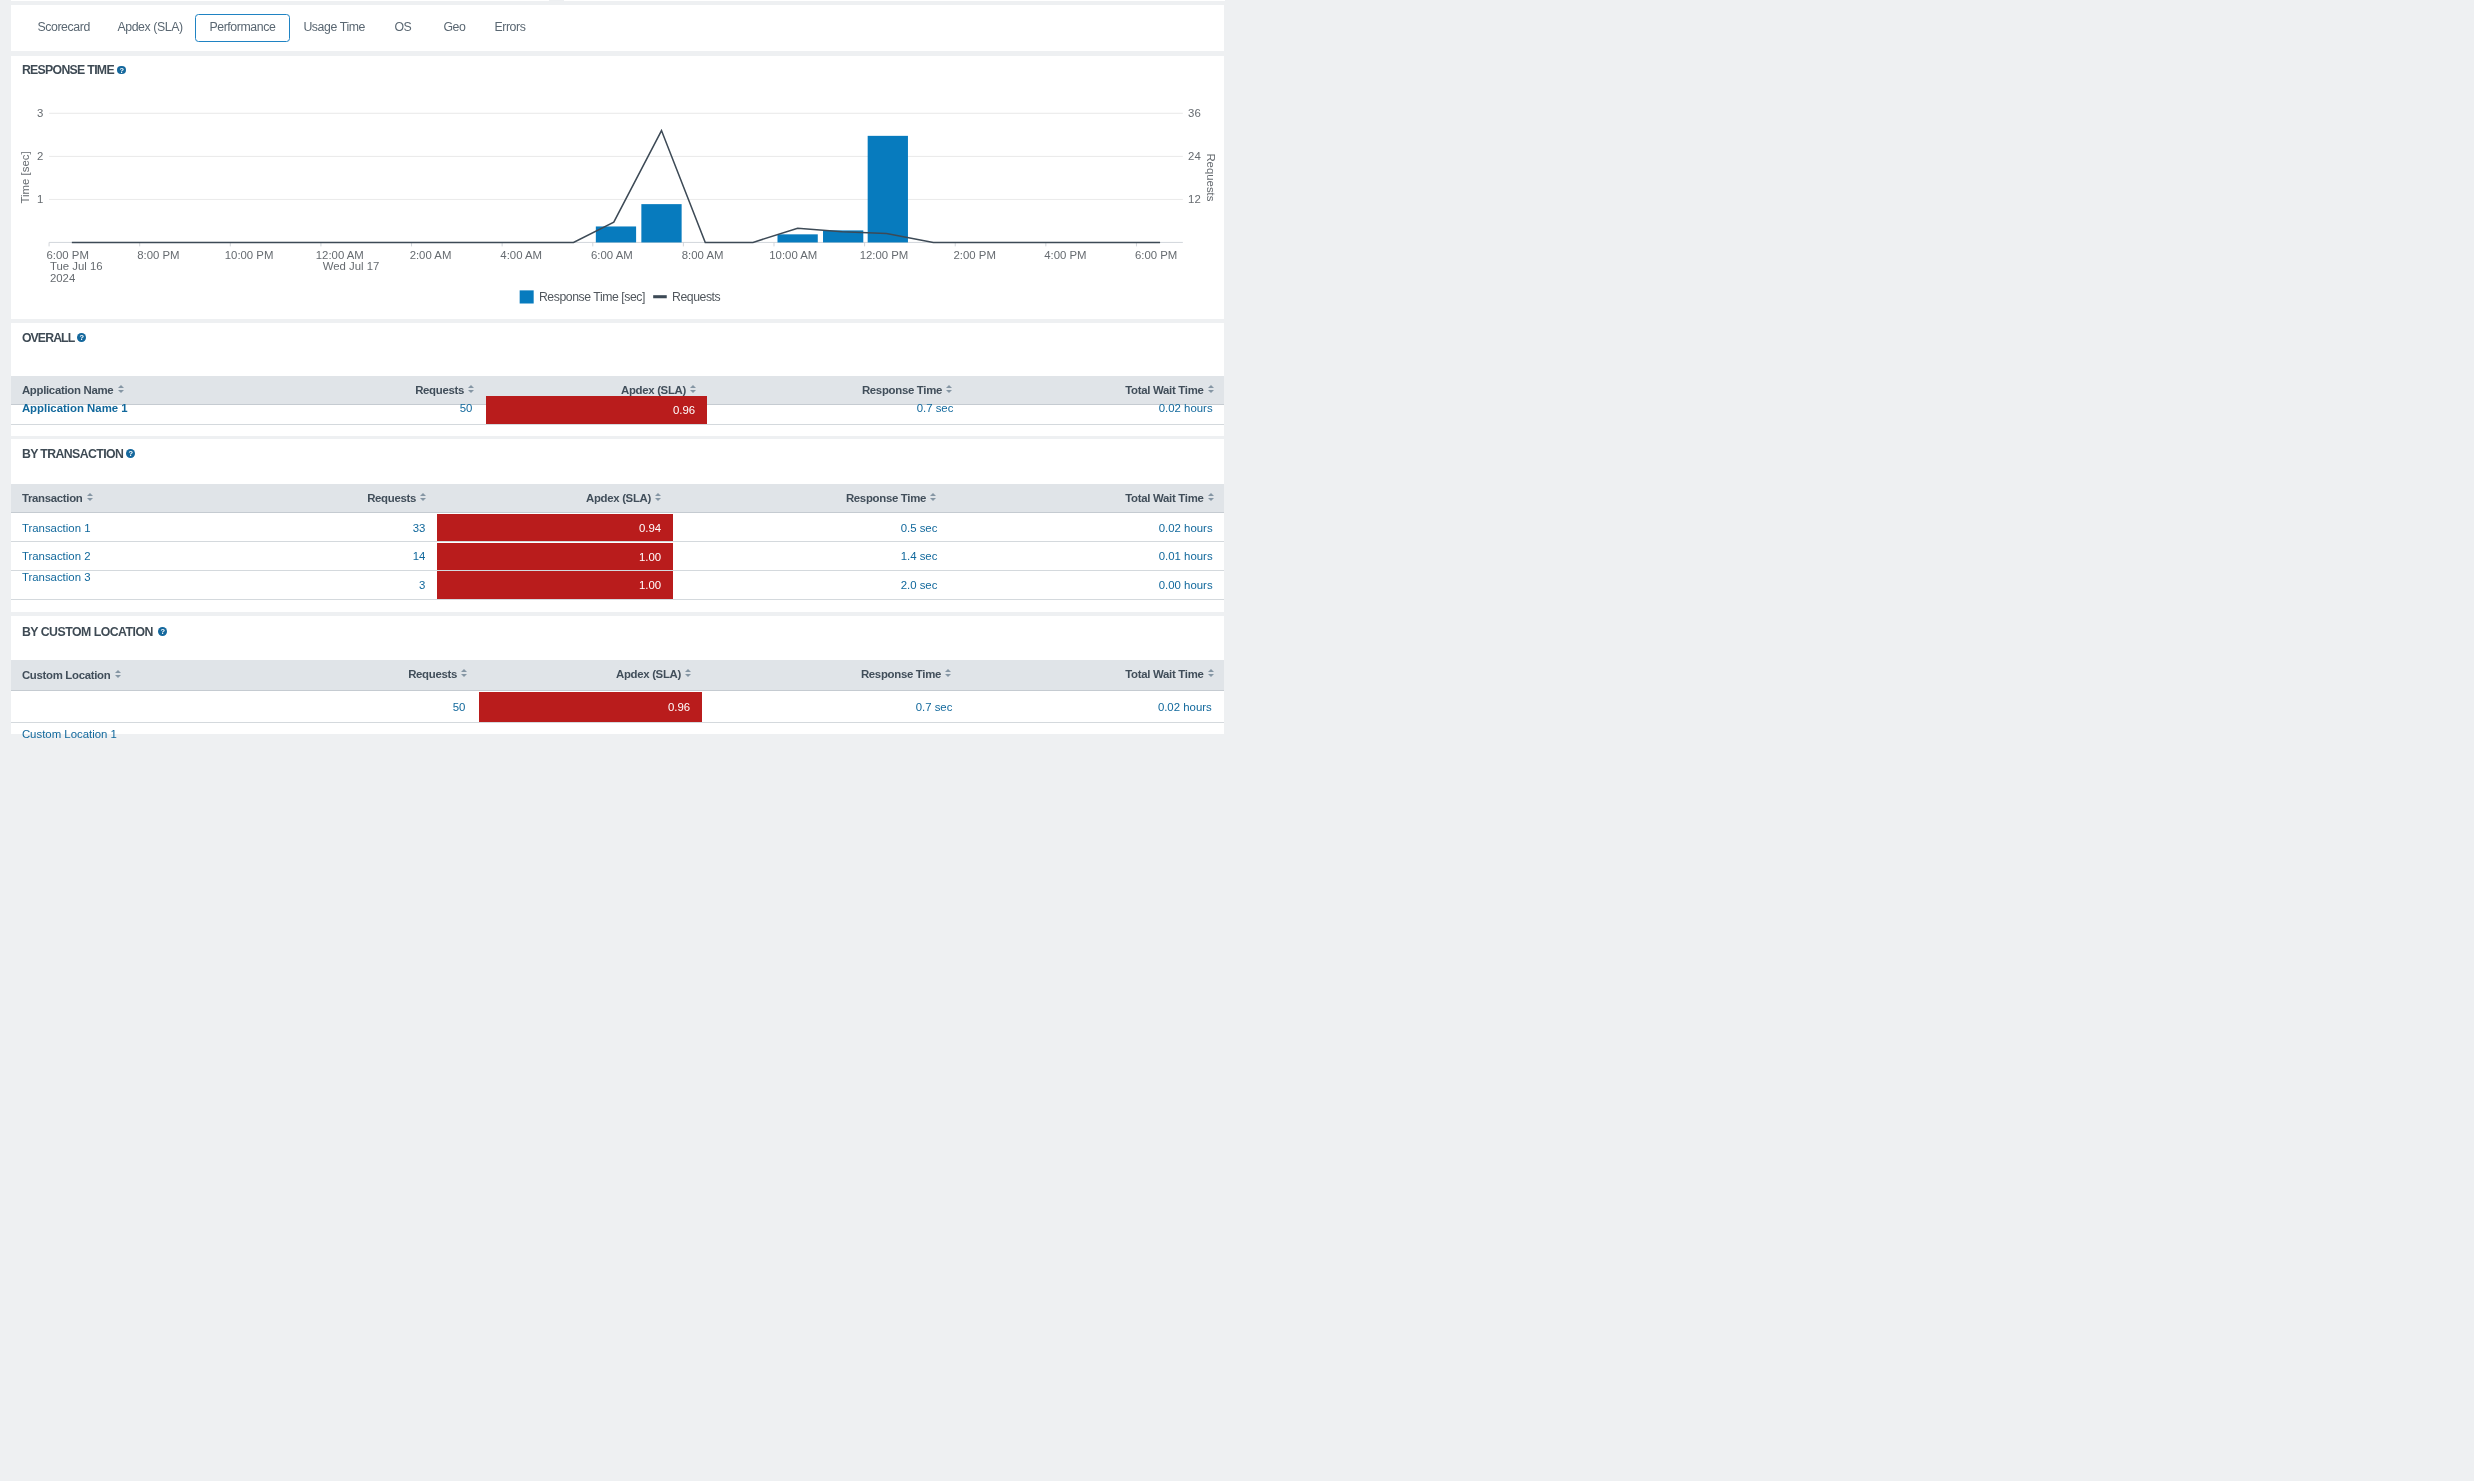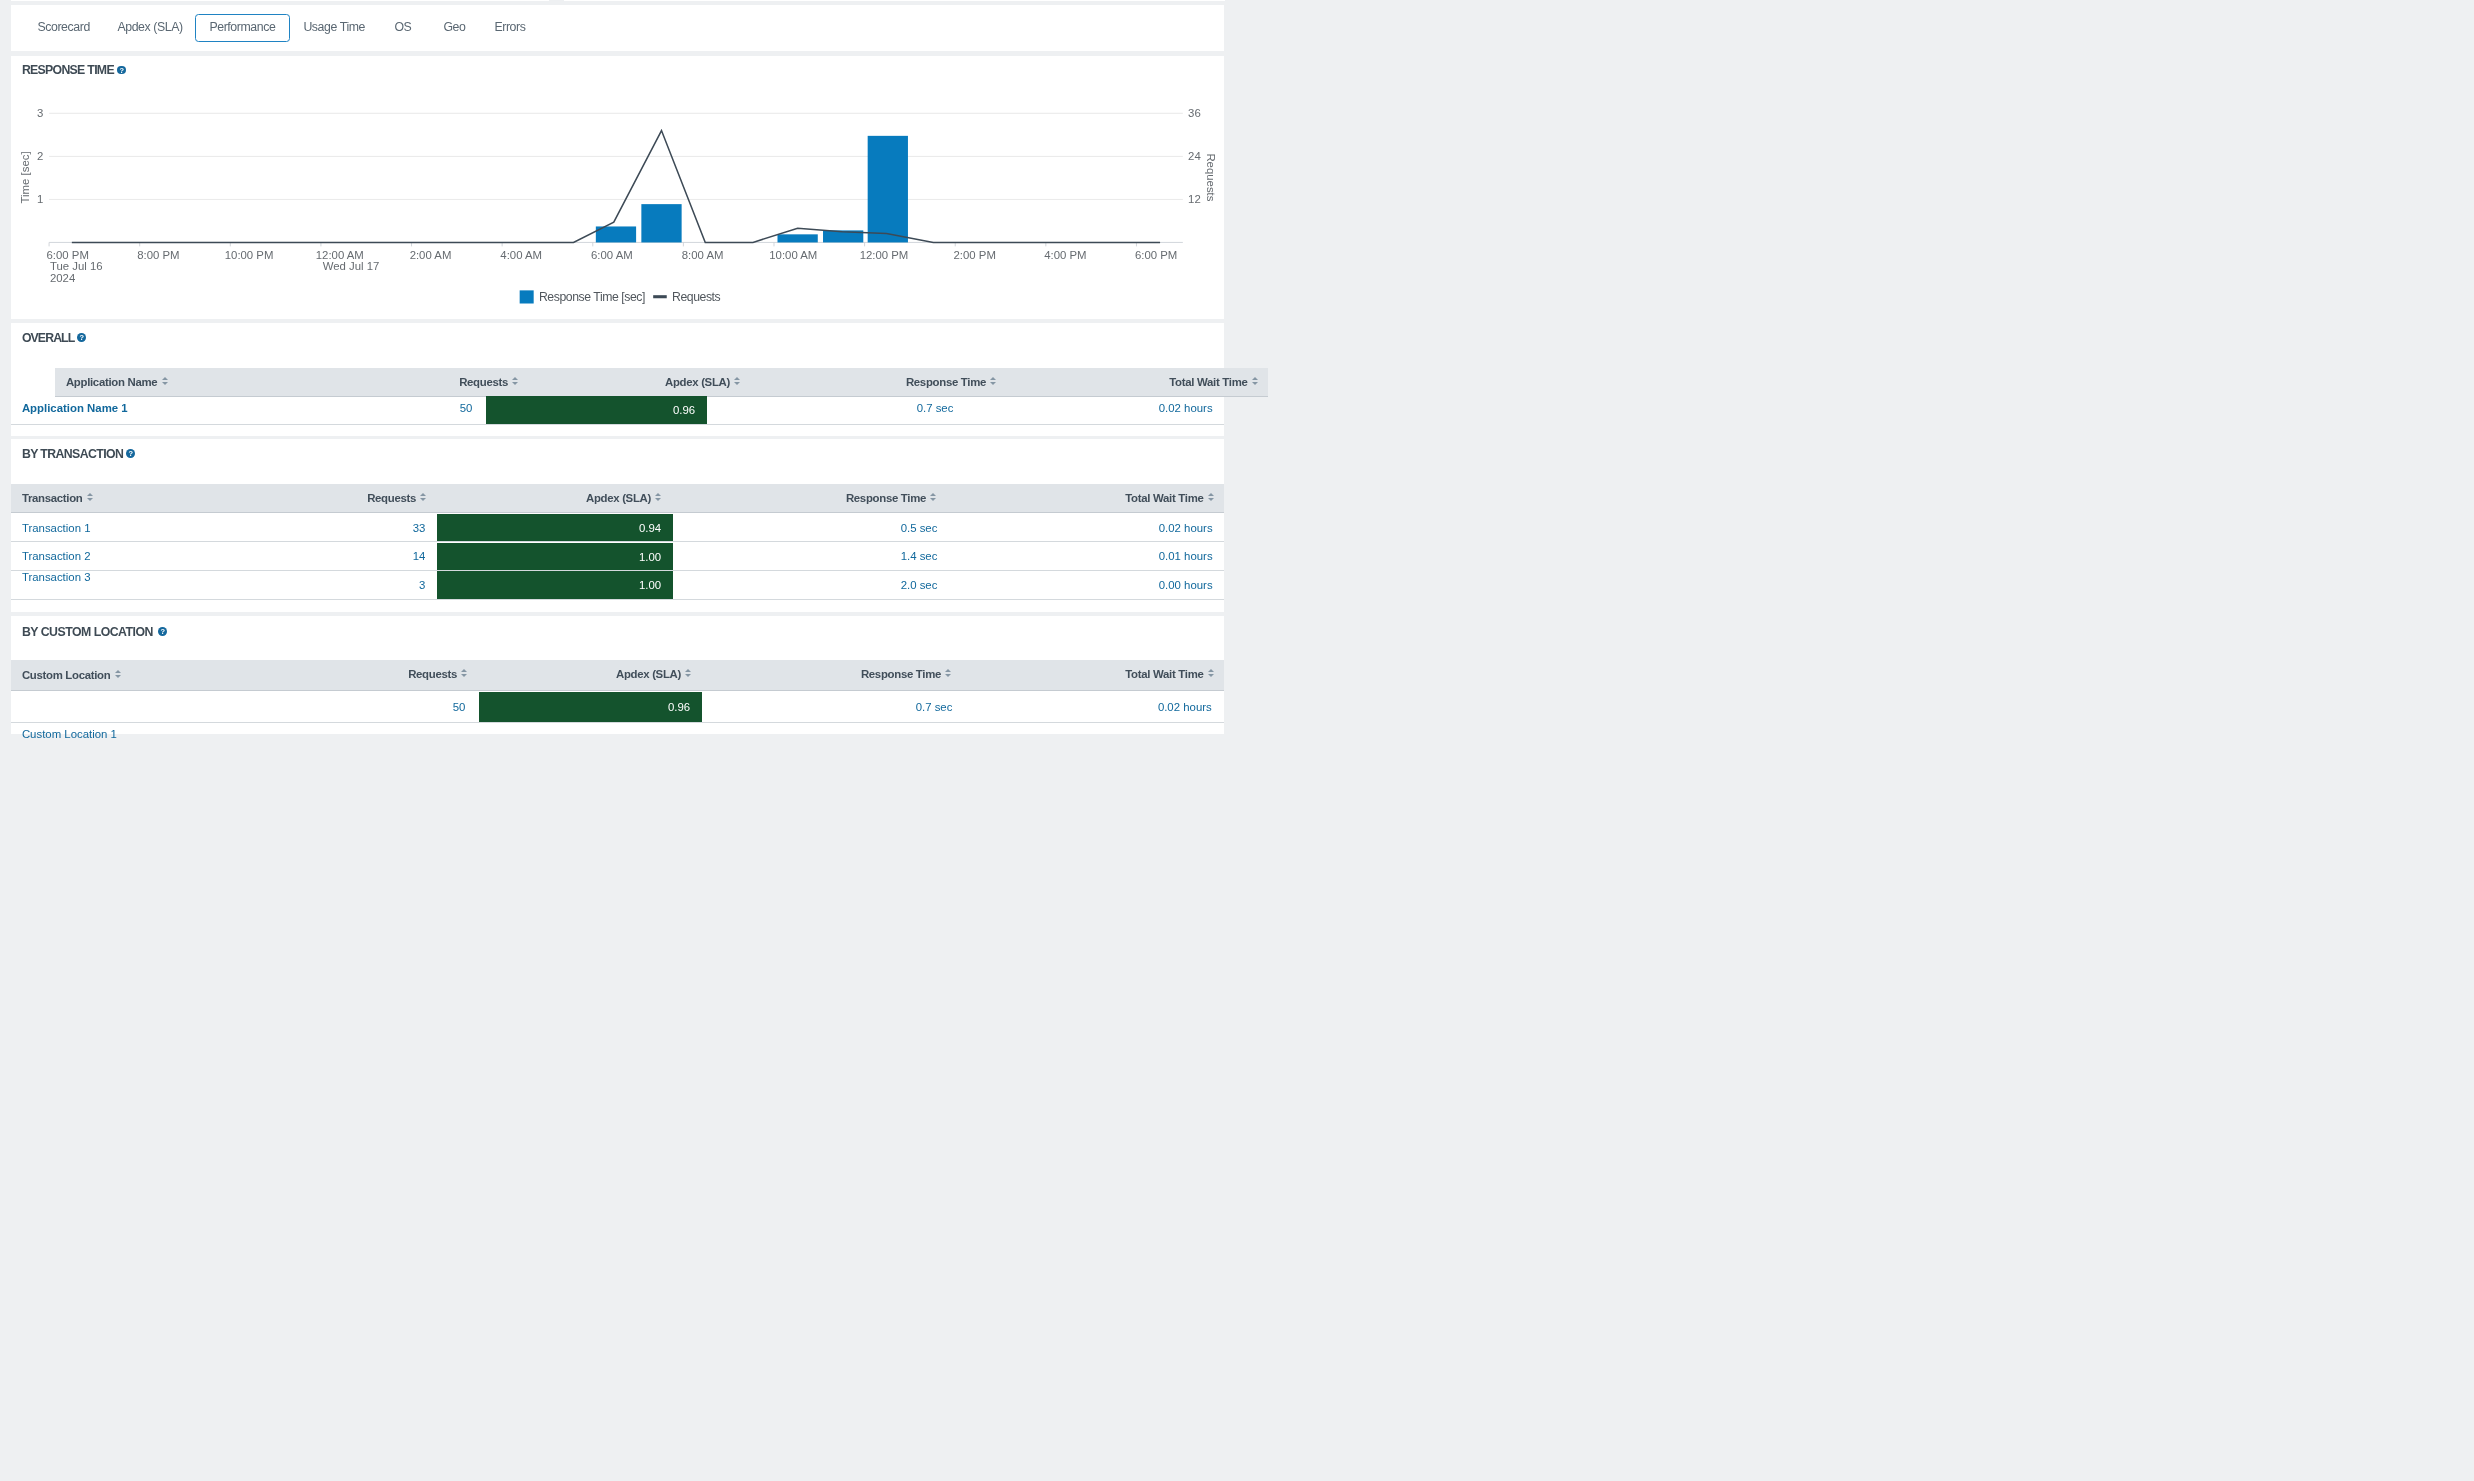--- a/index.html
+++ b/index.html
@@ -8,21 +8,21 @@
   .title { position:absolute; left:10.5px; font-size:12.3px; font-weight:bold; color:#3e4a54; letter-spacing:-0.5px; }
   .help { position:absolute; width:8.8px; height:8.8px; border-radius:50%; background:#15689d; color:#fff; font-size:7.4px; font-weight:bold; text-align:center; line-height:9.2px; }
   .thead { position:absolute; left:0; width:100%; background:#e0e4e8; border-bottom:0.9px solid #c5cbd1; }
   .th { position:absolute; font-size:11.4px; font-weight:bold; color:#414e5a; white-space:nowrap; letter-spacing:-0.3px; }
   .td { position:absolute; font-size:11.4px; color:#11689c; white-space:nowrap; }
   .sort { display:inline-block; vertical-align:0.9px; margin-left:4.4px; }
   .sort i { display:block; width:0; height:0; border-left:3.1px solid transparent; border-right:3.1px solid transparent; }
   .sort .up { border-bottom:3.5px solid #8596a4; margin-bottom:1.8px; }
   .sort .dn { border-top:3.5px solid #8596a4; }
   .rowsep { position:absolute; left:0; width:100%; height:0.9px; background:#d4d9dd; }
-  .greenbar { position:absolute; background:#14532d; }
+  .greenbar { position:absolute; background:#b91c1c; }
   .greenbar span { position:absolute; right:12.3px; top:50%; transform:translateY(-50%); color:#fff; font-size:11.4px; }
   .tab { position:absolute; font-size:12.3px; color:#5a6772; top:15.3px; letter-spacing:-0.4px; }
 </style>
 </head>
 <body>
 
 <div style="position:absolute; left:11.4px; top:0; width:538px; height:0.9px; background:#fff;"></div>
 <div style="position:absolute; left:564px; top:0; width:661px; height:0.9px; background:#fff;"></div>
 
 <div class="card" style="top:4.8px; height:46px;">
@@ -112,21 +112,21 @@
     <rect x="581" y="267.5" width="16" height="15" fill="#077bbe"></rect>
     <text x="603" y="279.5" font-size="14" letter-spacing="-0.5" fill="#51575d">Response Time [sec]</text>
     <rect x="733.5" y="273" width="15.5" height="3.5" fill="#3d4a56"></rect>
     <text x="755" y="279.5" font-size="14" letter-spacing="-0.5" fill="#51575d">Requests</text>
   </svg>
 </div>
 
 <div class="card" style="top:323px; height:113px;">
   <div class="title" style="top:8.3px; letter-spacing:-0.9px;">OVERALL</div>
   <div class="help" style="left:66px; top:10.4px;">?</div>
-  <div class="thead" style="top:45px; height:29px;margin-left:44px;">
+  <div class="thead" style="top:53px; height:29px;">
     <div class="th" style="left:10.5px; top:7.9px;">Application Name<span class="sort"><i class="up"></i><i class="dn"></i></span></div>
     <div class="th" style="right:750px; top:7.9px;">Requests<span class="sort"><i class="up"></i><i class="dn"></i></span></div>
     <div class="th" style="right:528px; top:7.9px;">Apdex (SLA)<span class="sort"><i class="up"></i><i class="dn"></i></span></div>
     <div class="th" style="right:272px; top:7.9px;">Response Time<span class="sort"><i class="up"></i><i class="dn"></i></span></div>
     <div class="th" style="right:10.5px; top:7.9px;">Total Wait Time<span class="sort"><i class="up"></i><i class="dn"></i></span></div>
   </div>
   <div class="td" style="left:10.5px; top:79px;font-weight:bold;">Application Name 1</div>
   <div class="td" style="right:752px; top:79px;">50</div>
   <div class="greenbar" style="left:475px; top:73px; width:221px; height:27.6px;">
       <span>0.96</span>

